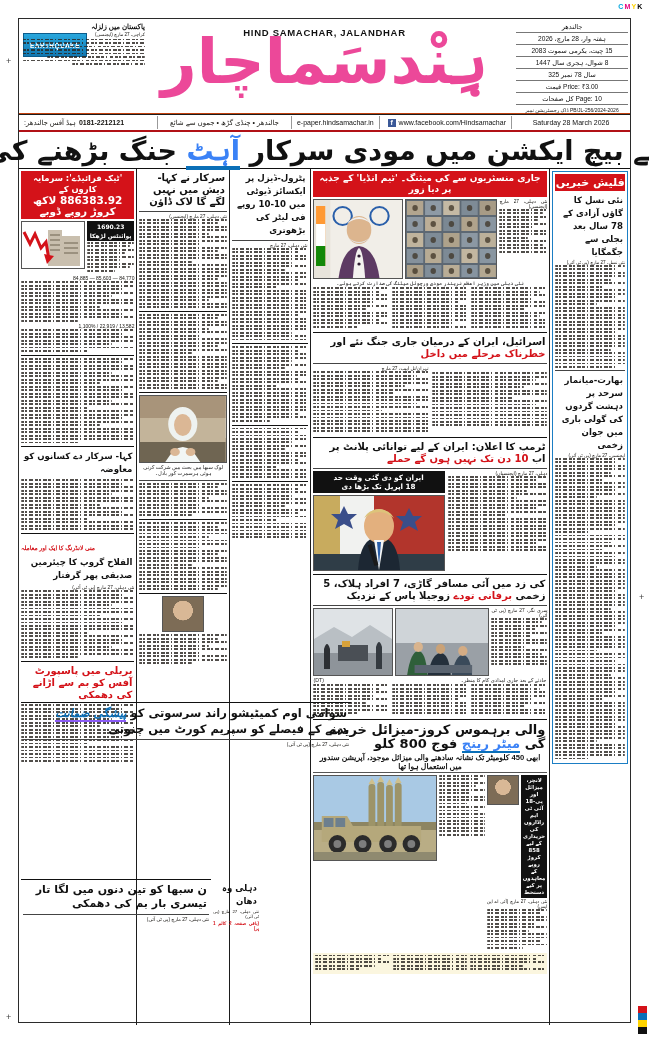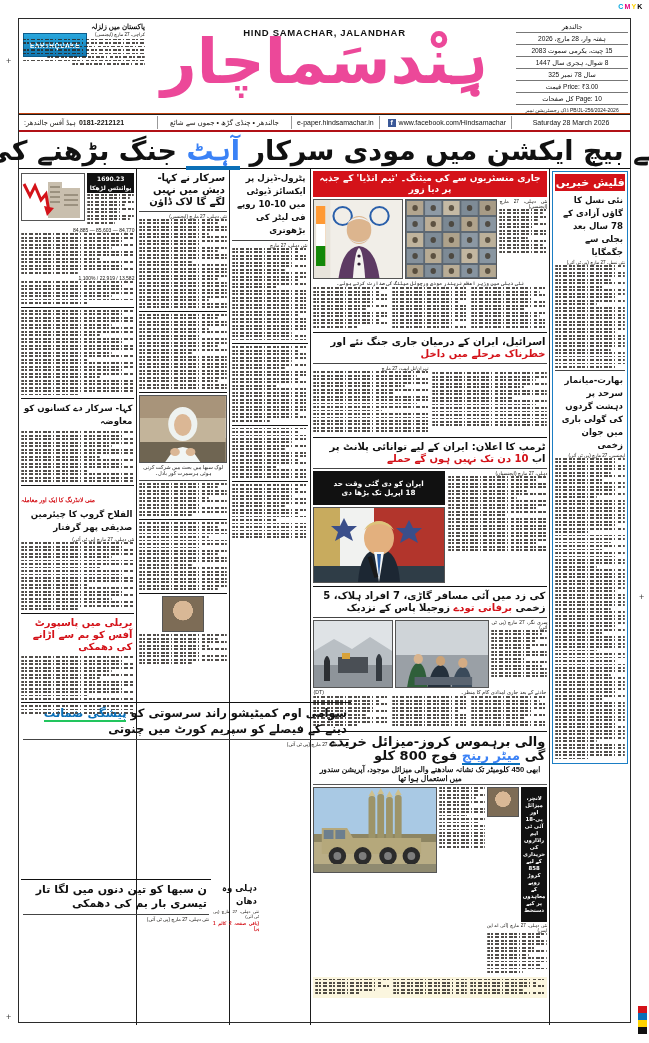--- a/index.html
+++ b/index.html
@@ -111,21 +111,21 @@
   .ph-woman{background:
      linear-gradient(180deg,#c9b79d 0 22%,#dcd7cd 22% 64%,#b9a98e 64% 100%);}
   .ph-snow{background:
      linear-gradient(180deg,#dfe4e8 0 40%,#9fa6ab 40% 70%,#6d7378 70% 100%);}
   .ph-truck{background:
      linear-gradient(180deg,#a9c6de 0 34%,#b4a878 34% 72%,#8e8360 72% 100%);}
   .ph-face{background:
      radial-gradient(circle at 50% 40%,#d9b896 0 34%,#7d6c56 35% 100%);}
   .ph-chart{background:linear-gradient(180deg,#ffffff 0 100%);}
   .blackcap{background:#111;color:#fff;font-size:7.2px;font-weight:bold;text-align:center;
-     padding:8px 2px;line-height:9px;font-family:"DejaVu Sans","Liberation Sans",sans-serif;}
+     padding:2px 2px;line-height:9px;font-family:"DejaVu Sans","Liberation Sans",sans-serif;}
 
   .flashbox{border:1.5px solid #1b7ec4;padding:2px;box-sizing:border-box;}
   .flashtitle{background:#d41219;color:#fff;font-size:11px;font-weight:bold;text-align:center;
      padding:2px 0;font-family:"DejaVu Sans","Liberation Sans",sans-serif;}
   .tintbox{background:#fbf6df;}
   .kicker{font-size:6px;font-weight:bold;color:#d41219;}
   .footrule{border-top:1.6px solid #111;}
 </style>
 </head>
 <body>
@@ -200,20 +200,24 @@
         <span>کے بیچ ایکشن میں مودی سرکار</span>
         <span class="mh-blue mh-ul">آہٹ</span>
         <span>جنگ بڑھنے کی</span>
       </div>
     </div>
 
     <div class="grid">
 
       <div class="gcol colbox" style="width:118px;padding:2px;">
 
+        <div class="redbar two urdu">
+          <div>'ٹیک فرائیڈے': سرمایہ کاروں کے</div>
+          <div style="font-size:10.5px;">886383.92 لاکھ کروڑ روپے ڈوبے</div>
+        </div>
 
         <div style="display:flex;gap:2px;margin-top:2px;">
           <div class="photo ph-chart" style="width:62px;height:46px;">
             <svg width="60" height="44" viewBox="0 0 60 44">
               <rect x="0" y="0" width="60" height="44" fill="#ffffff"></rect>
               <g fill="#c9bfae">
                 <rect x="26" y="8" width="14" height="36"></rect>
                 <rect x="40" y="14" width="18" height="30"></rect>
               </g>
               <g fill="#9b917f">
@@ -1240,21 +1244,21 @@
       </div>
 
     </div>
 
     <div style="position:absolute;left:2px;top:683px;width:330px;">
       <div class="footrule"></div>
       <div style="display:flex;">
         <div style="flex:1;padding:2px;">
           <div class="headline urdu" style="font-size:11.5px;">
             <span>سوامی اوم کمیٹیشو راند سرسوتی کو</span>
-            <span style="border-bottom:2px solid #22c55e;color:#0a6fb8;">پیشگی ضمانت</span>
+            <span style="border-bottom:2px solid #8b5cf6;color:#0a6fb8;font-style:italic;">پیشگی ضمانت</span>
           </div>
           <div class="headline urdu" style="font-size:11.5px;">دینے کے فیصلے کو سپریم کورٹ میں چنوتی</div>
           <div class="rule"></div>
           <div class="urdu" style="font-size:4.8px;">نئی دہلی، 27 مارچ (پی ٹی آئی)</div>
         </div>
       </div>
     </div>
 
     <div style="position:absolute;left:2px;top:860px;width:190px;">
       <div class="footrule"></div>

